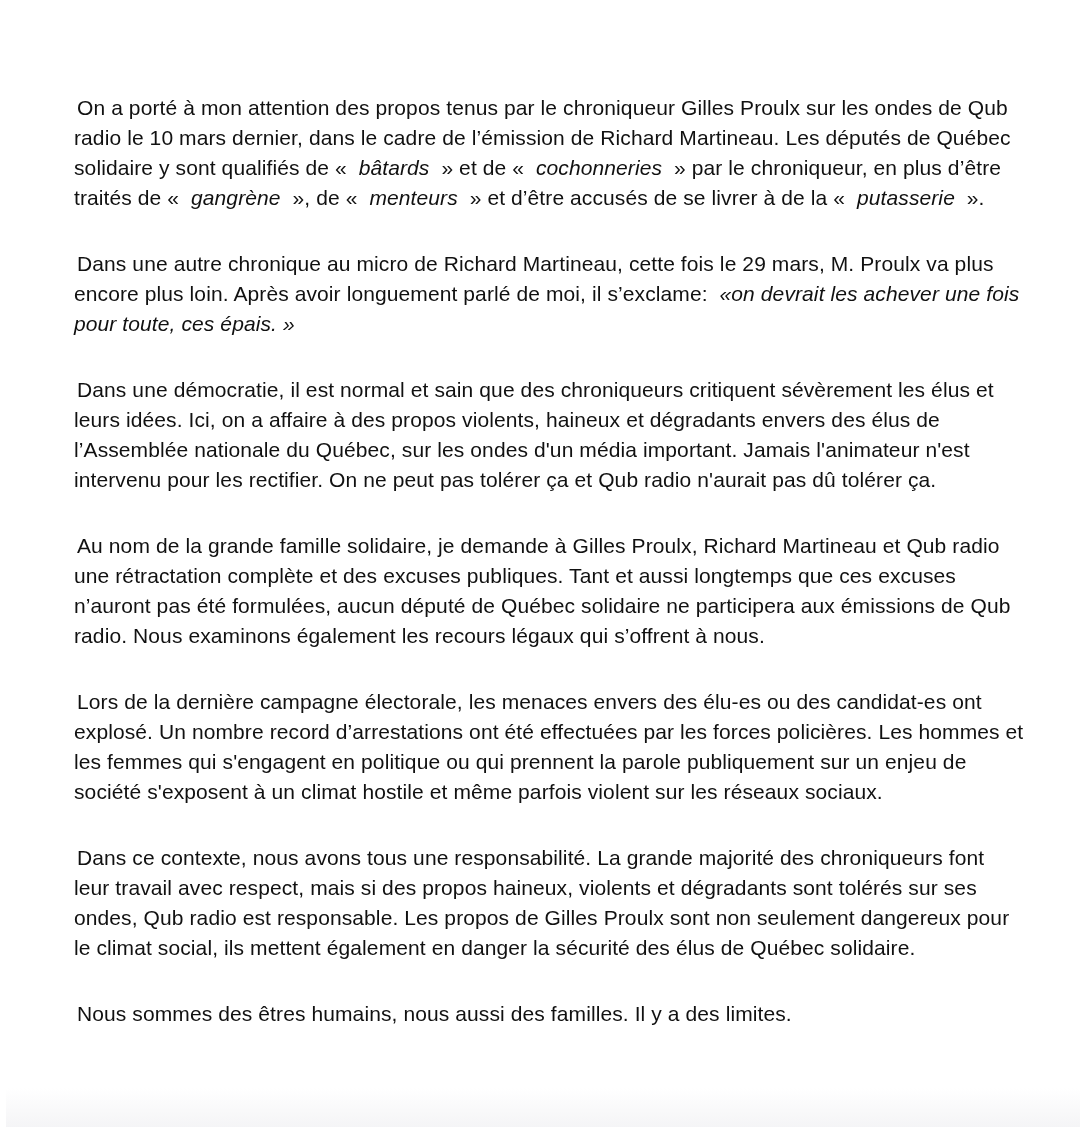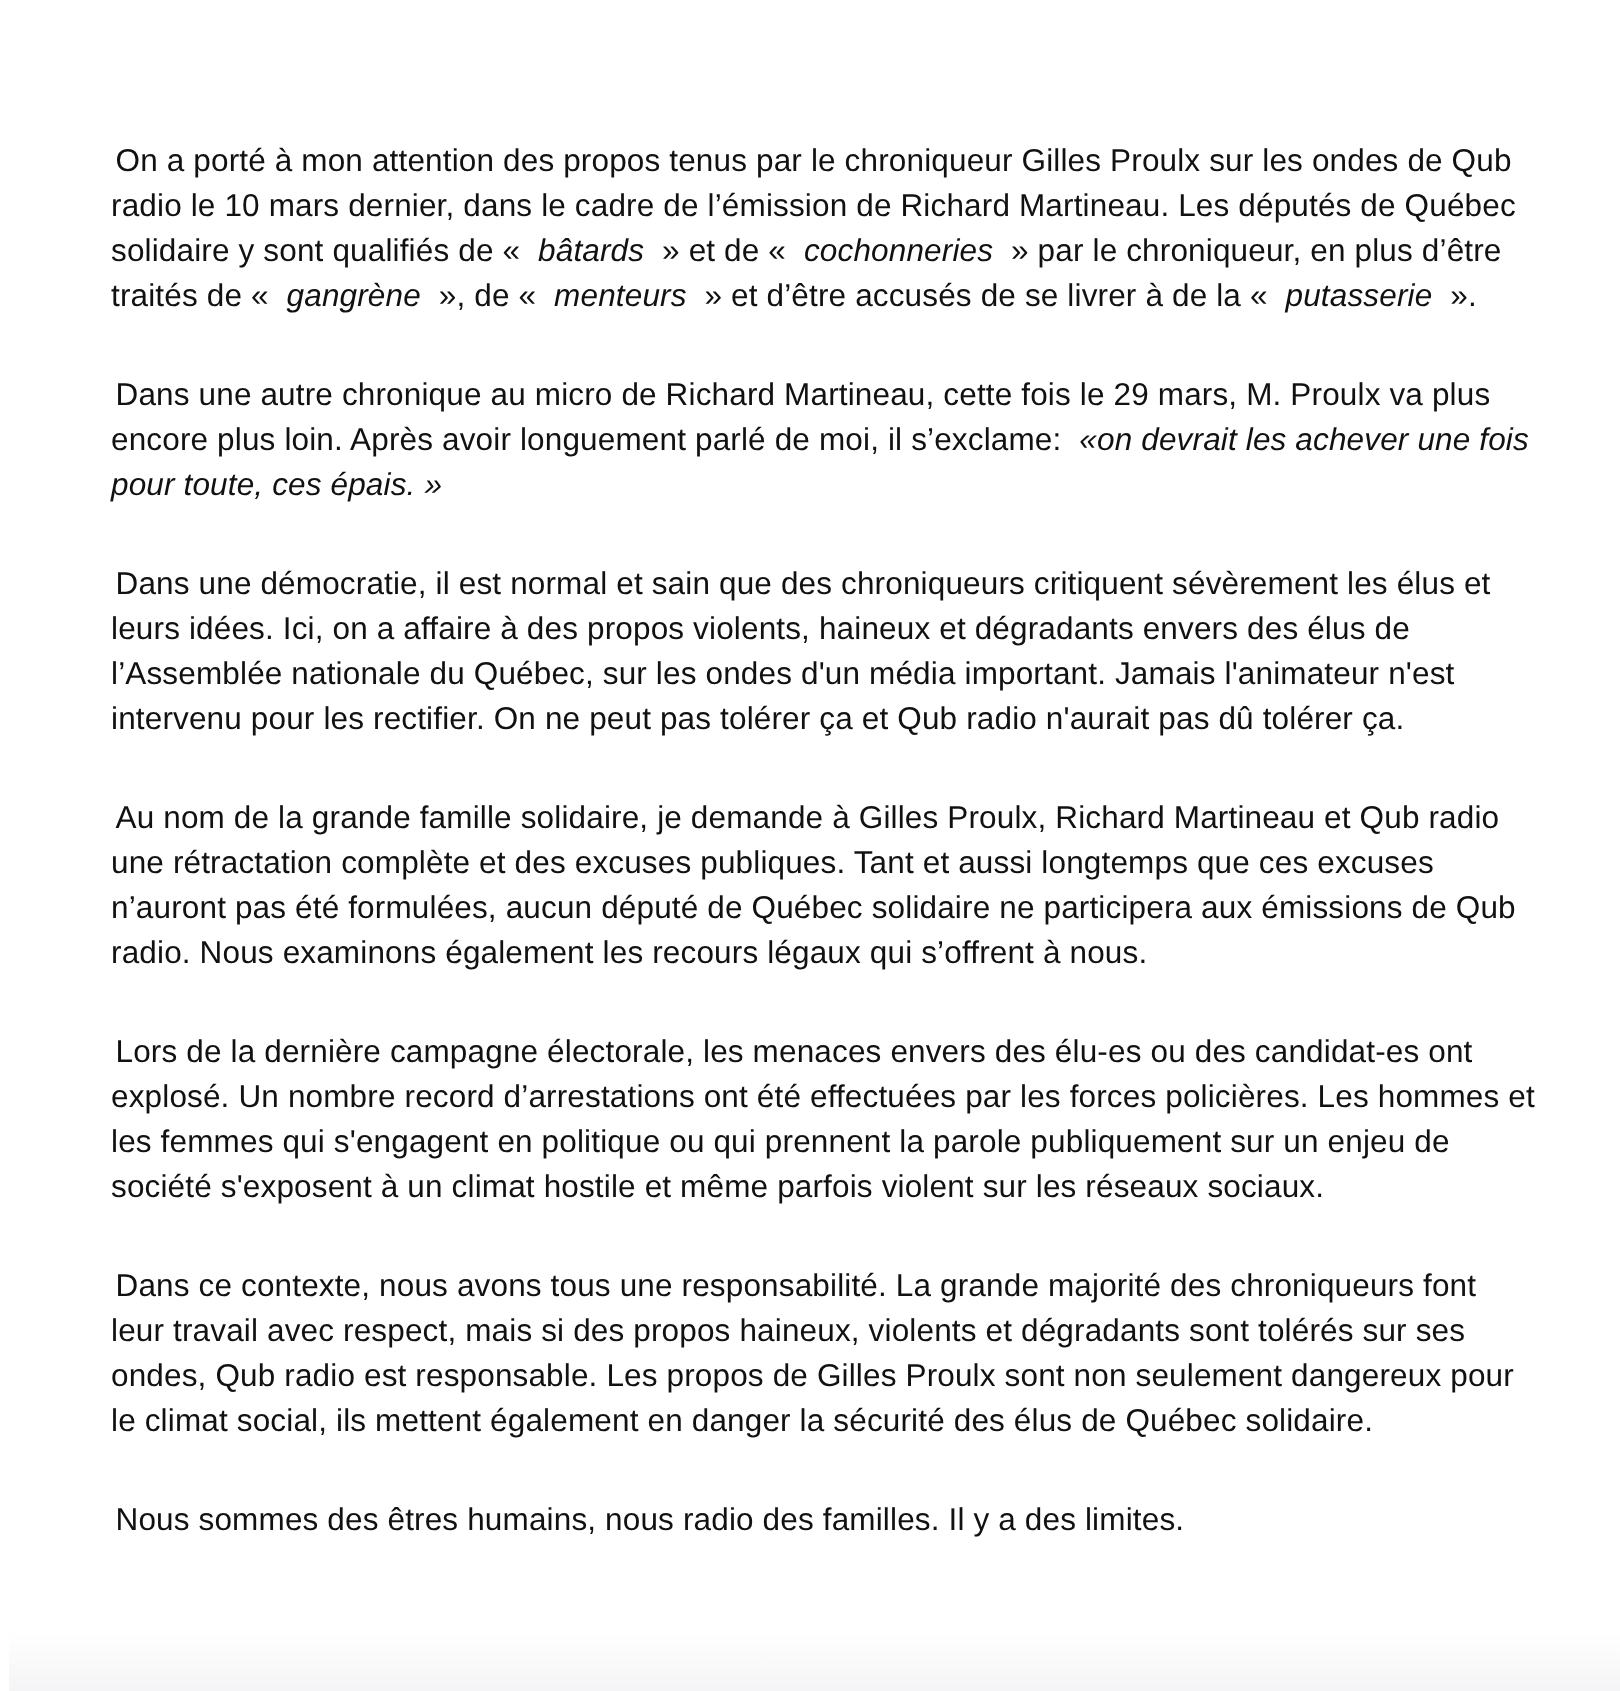--- a/index.html
+++ b/index.html
@@ -48,16 +48,16 @@
 <body style="background: rgb(255, 255, 255);">
 
 <div class="page">
   <div class="doc-body" style="color: rgb(17, 17, 17);">
       <p class="para"><span>On a porté à mon attention des propos tenus par le chroniqueur Gilles Proulx sur les ondes de Qub radio le 10 mars dernier, dans le cadre de l’émission de Richard Martineau. Les députés de Québec solidaire y sont qualifiés de « </span><em>bâtards</em><span> » et de « </span><em>cochonneries</em><span> » par le chroniqueur, en plus d’être traités de « </span><em>gangrène</em><span> », de « </span><em>menteurs</em><span> » et d’être accusés de se livrer à de la « </span><em>putasserie</em><span> ».</span></p>
       <p class="para"><span>Dans une autre chronique au micro de Richard Martineau, cette fois le 29 mars, M. Proulx va plus encore plus loin. Après avoir longuement parlé de moi, il s’exclame: </span><em>«on devrait les achever une fois pour toute, ces épais. »</em></p>
       <p class="para"><span>Dans une démocratie, il est normal et sain que des chroniqueurs critiquent sévèrement les élus et leurs idées. Ici, on a affaire à des propos violents, haineux et dégradants envers des élus de l’Assemblée nationale du Québec, sur les ondes d'un média important. Jamais l'animateur n'est intervenu pour les rectifier. On ne peut pas tolérer ça et Qub radio n'aurait pas dû tolérer ça.</span></p>
       <p class="para"><span>Au nom de la grande famille solidaire, je demande à Gilles Proulx, Richard Martineau et Qub radio une rétractation complète et des excuses publiques. Tant et aussi longtemps que ces excuses n’auront pas été formulées, aucun député de Québec solidaire ne participera aux émissions de Qub radio. Nous examinons également les recours légaux qui s’offrent à nous.</span></p>
       <p class="para"><span>Lors de la dernière campagne électorale, les menaces envers des élu-es ou des candidat-es ont explosé. Un nombre record d’arrestations ont été effectuées par les forces policières. Les hommes et les femmes qui s'engagent en politique ou qui prennent la parole publiquement sur un enjeu de société s'exposent à un climat hostile et même parfois violent sur les réseaux sociaux.</span></p>
       <p class="para"><span>Dans ce contexte, nous avons tous une responsabilité. La grande majorité des chroniqueurs font leur travail avec respect, mais si des propos haineux, violents et dégradants sont tolérés sur ses ondes, Qub radio est responsable. Les propos de Gilles Proulx sont non seulement dangereux pour le climat social, ils mettent également en danger la sécurité des élus de Québec solidaire.</span></p>
-      <p class="para"><span>Nous sommes des êtres humains, nous radio des familles. Il y a des limites.</span></p>
+      <p class="para"><span>Nous sommes des êtres humains, nous aussi des familles. Il y a des limites.</span></p>
     </div>
   <div class="footer-fade"></div>
 </div>
 
 </body></html>

